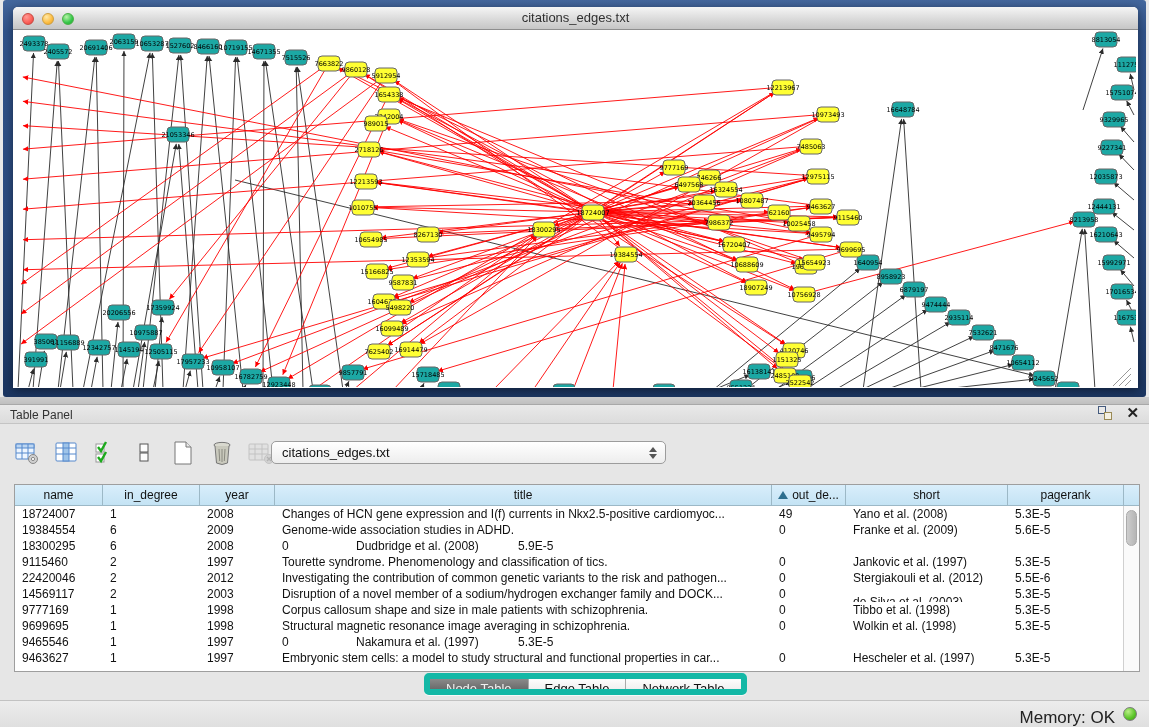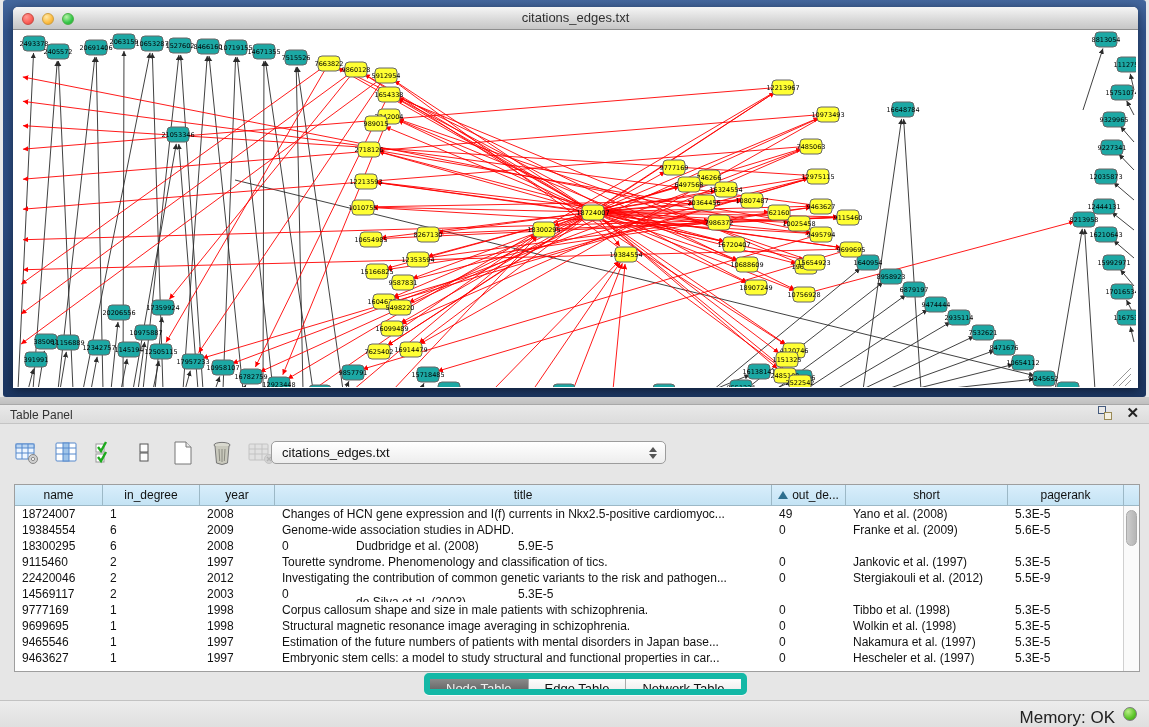--- a/index.html
+++ b/index.html
@@ -842,26 +842,27 @@
           <div class="td" style="width: 162px;">Jankovic et al. (1997)</div>
           <div class="td" style="width: 116px;">5.3E-5</div>
         </div>
         <div class="trow">
           <div class="td" style="width: 88px;">22420046</div>
           <div class="td" style="width: 97px;">2</div>
           <div class="td" style="width: 75px;">2012</div>
           <div class="td" style="width: 497px;">Investigating the contribution of common genetic variants to the risk and pathogen...</div>
           <div class="td" style="width: 74px;">0</div>
           <div class="td" style="width: 162px;">Stergiakouli et al. (2012)</div>
-          <div class="td" style="width: 116px;">5.5E-9</div>
+          <div class="td" style="width: 116px;">5.5E-6</div>
         </div>
         <div class="trow">
           <div class="td" style="width: 88px;">14569117</div>
           <div class="td" style="width: 97px;">2</div>
           <div class="td" style="width: 75px;">2003</div>
+          <div class="td" style="width: 497px;">Disruption of a novel member of a sodium/hydrogen exchanger family and DOCK...</div>
           <div class="td" style="width: 74px;">0</div>
           <div class="td" style="width: 162px; margin-top: 8px;">de Silva et al. (2003)</div>
           <div class="td" style="width: 116px;">5.3E-5</div>
         </div>
         <div class="trow">
           <div class="td" style="width: 88px;">9777169</div>
           <div class="td" style="width: 97px;">1</div>
           <div class="td" style="width: 75px;">1998</div>
           <div class="td" style="width: 497px;">Corpus callosum shape and size in male patients with schizophrenia.</div>
           <div class="td" style="width: 74px;">0</div>
@@ -874,21 +875,20 @@
           <div class="td" style="width: 75px;">1998</div>
           <div class="td" style="width: 497px;">Structural magnetic resonance image averaging in schizophrenia.</div>
           <div class="td" style="width: 74px;">0</div>
           <div class="td" style="width: 162px;">Wolkin et al. (1998)</div>
           <div class="td" style="width: 116px;">5.3E-5</div>
         </div>
         <div class="trow">
           <div class="td" style="width: 88px;">9465546</div>
           <div class="td" style="width: 97px;">1</div>
           <div class="td" style="width: 75px;">1997</div>
-          <div class="td" style="width: 497px;">Estimation of the future numbers of patients with mental disorders in Japan base...</div>
           <div class="td" style="width: 74px;">0</div>
           <div class="td" style="width: 162px;">Nakamura et al. (1997)</div>
           <div class="td" style="width: 116px;">5.3E-5</div>
         </div>
         <div class="trow">
           <div class="td" style="width: 88px;">9463627</div>
           <div class="td" style="width: 97px;">1</div>
           <div class="td" style="width: 75px;">1997</div>
           <div class="td" style="width: 497px;">Embryonic stem cells: a model to study structural and functional properties in car...</div>
           <div class="td" style="width: 74px;">0</div>

